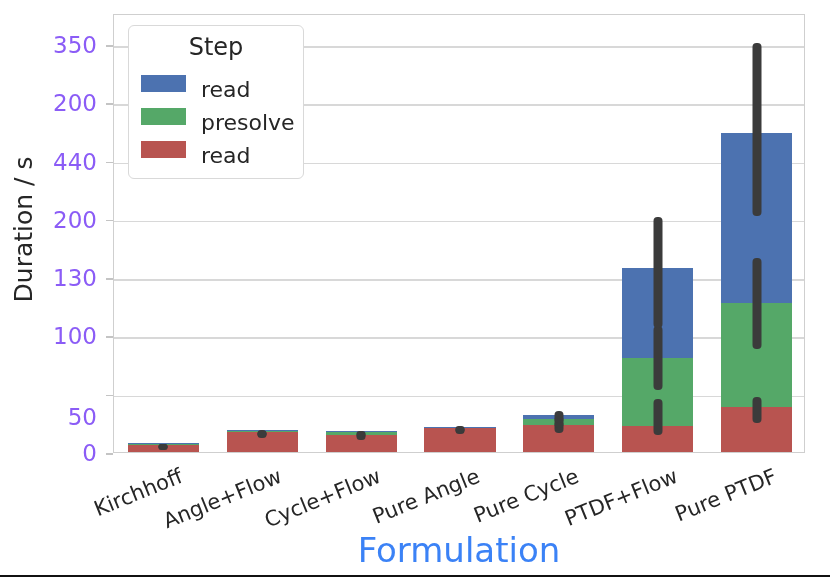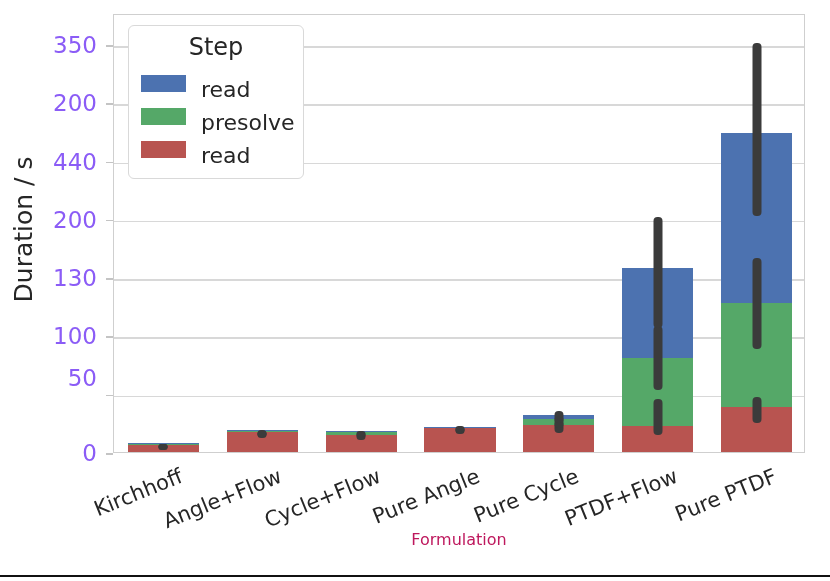--- a/index.html
+++ b/index.html
@@ -91,22 +91,22 @@
     white-space: nowrap;
   }
 
   
   #x-axis-label {
     position: absolute;
     left: 113px;
     top: 530px;
     width: 692px;
     text-align: center;
-    font-size: 16px;
-    color: #be185d;
+    font-size: 34px;
+    color: #3b82f6;
     white-space: nowrap;
   }
   .xtick-label {
     position: absolute;
     top: 464px;
     font-size: 21px;
     color: #262626;
     white-space: nowrap;
     transform: rotate(-22deg);
     transform-origin: right top;
@@ -169,21 +169,21 @@
 </head>
 <body>
 
 <div id="figure">
 
   <div id="y-axis-label">Duration / s</div>
 
   <div id="y-ticklabels">
       <div class="ytick-label" style="top: 453px;">0</div>
       <div class="ytick-mark" style="top: 453px;"></div>
-      <div class="ytick-label" style="top: 378px;">50</div>
+      <div class="ytick-label" style="top: 417px;">50</div>
       <div class="ytick-mark" style="top: 394.714px;"></div>
       <div class="ytick-label" style="top: 336.429px;">100</div>
       <div class="ytick-mark" style="top: 336.429px;"></div>
       <div class="ytick-label" style="top: 278.143px;">130</div>
       <div class="ytick-mark" style="top: 278.143px;"></div>
       <div class="ytick-label" style="top: 219.857px;">200</div>
       <div class="ytick-mark" style="top: 219.857px;"></div>
       <div class="ytick-label" style="top: 161.571px;">440</div>
       <div class="ytick-mark" style="top: 161.571px;"></div>
       <div class="ytick-label" style="top: 103.286px;">200</div>

